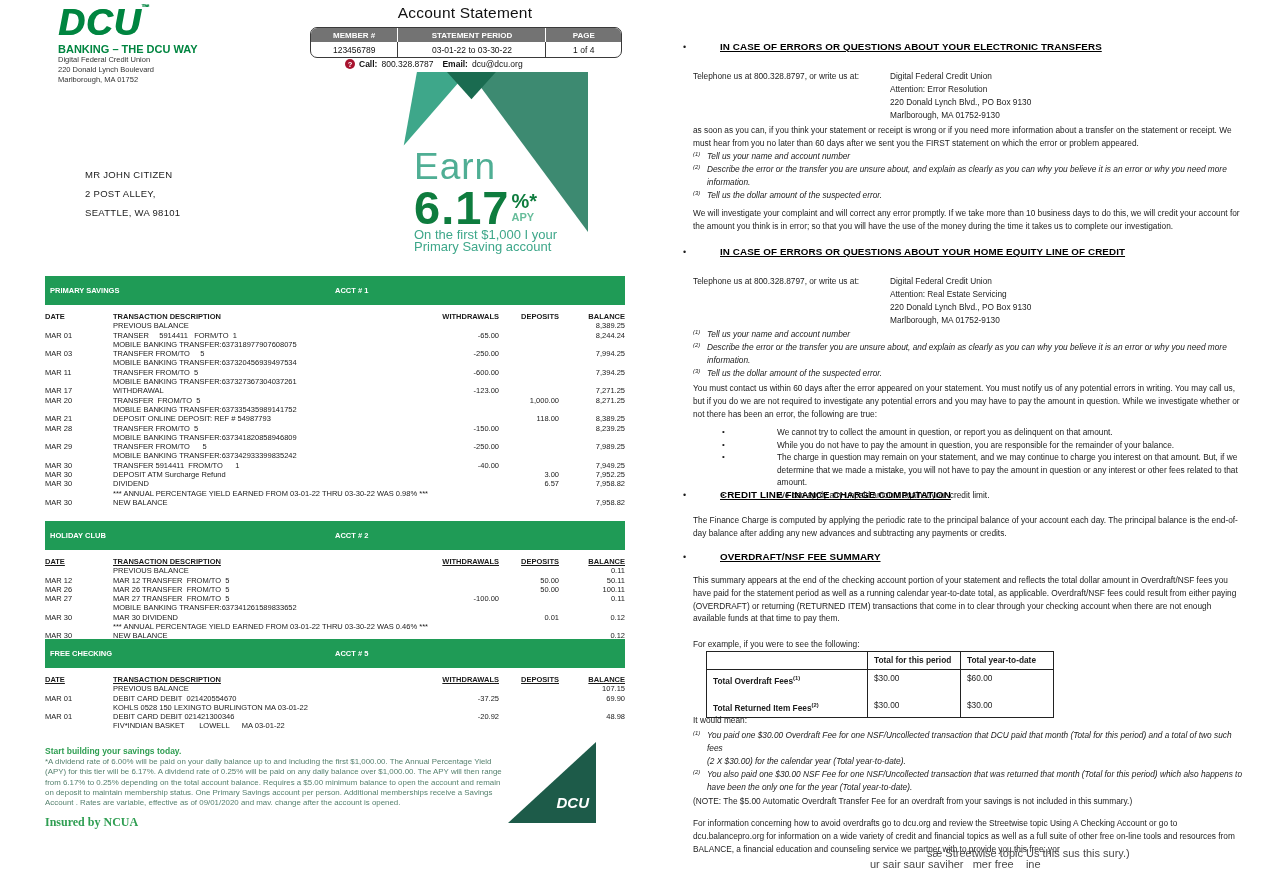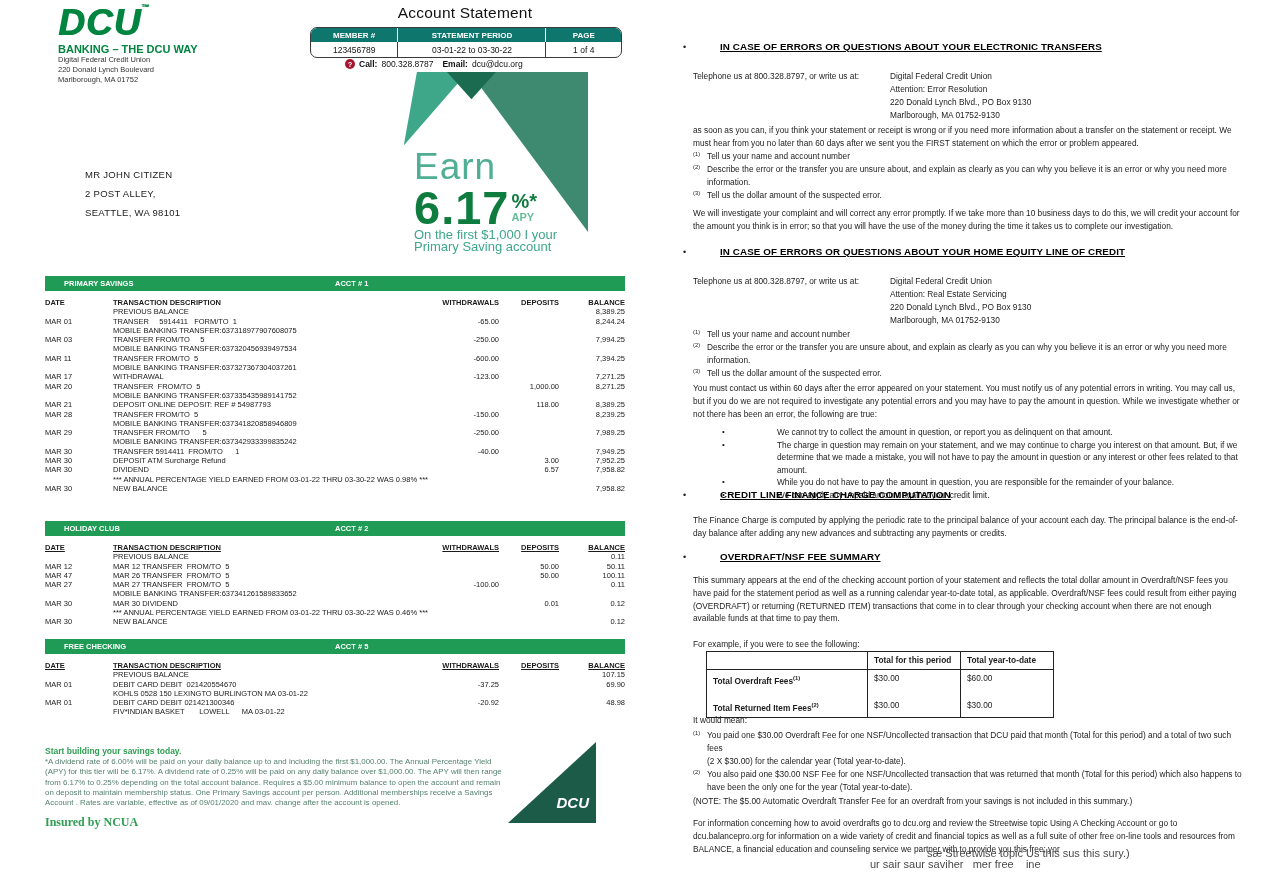--- a/index.html
+++ b/index.html
@@ -12,21 +12,21 @@
   
   .logo-word{font-size:37px;font-weight:900;color:#008540;letter-spacing:1px;line-height:1;
     font-style:italic;text-shadow:1px 0 #008540;}
   .logo-tm{font-size:8px;vertical-align:top;color:#008540;font-style:normal;}
   .logo-tag{font-size:11px;font-weight:bold;color:#008540;margin-top:2px;}
   .org-line{font-size:7.5px;color:#333;line-height:10px;}
   .stmt-title{font-size:15.5px;color:#111;text-align:center;letter-spacing:.2px;}
   .member-table{border:1.5px solid #3a3a3a;border-radius:7px;overflow:hidden;width:310px;}
   .mt-row{display:flex;}
   .mt-cell{text-align:center;padding:2.5px 0;font-size:8px;}
-  .mt-head .mt-cell{background:#0f766e;color:#fff;font-weight:bold;border-right:1.5px solid #fff;}
+  .mt-head .mt-cell{background:#737373;color:#fff;font-weight:bold;border-right:1.5px solid #fff;}
   .mt-head .mt-cell:last-child{border-right:none;}
   .mt-vals .mt-cell{color:#111;font-size:8.5px;border-right:1.2px solid #3a3a3a;}
   .mt-vals .mt-cell:last-child{border-right:none;}
   .mc1{width:87px;}.mc2{width:148px;}.mc3{width:75px;}
   .contact-line{font-size:8.5px;color:#111;display:flex;align-items:center;gap:4px;}
   .help-icon{width:10px;height:10px;border-radius:50%;background:#a8132f;color:#fff;font-size:7.5px;
     font-weight:bold;display:inline-flex;align-items:center;justify-content:center;}
   .b{font-weight:bold;}
 
   
@@ -40,22 +40,22 @@
   .earn{font-size:37px;color:#4fae94;line-height:1;letter-spacing:1px;}
   .rate-row{display:flex;align-items:flex-start;margin-top:2px;}
   .rate{font-size:47px;font-weight:bold;color:#0e7c3e;line-height:.9;letter-spacing:1px;}
   .pct{font-size:20px;font-weight:bold;color:#0e7c3e;line-height:1;margin-top:4px;}
   .apy{font-size:11px;font-weight:bold;color:#67bd9b;}
   .promo-sub{font-size:13px;color:#3ea78a;line-height:12px;}
   .recipient{font-size:9.5px;color:#222;line-height:19px;letter-spacing:.3px;}
 
   
   .acct{position:absolute;left:5px;width:580px;}
-  .acct-bar{height:15px;background:#1f9b56;color:#fff;font-size:7.5px;font-weight:bold;
-    display:flex;align-items:center;padding-left:19px;position:relative;}
+  .acct-bar{height:29px;background:#1f9b56;color:#fff;font-size:7.5px;font-weight:bold;
+    display:flex;align-items:center;padding-left:5px;position:relative;}
   .acct-no{position:absolute;left:50%;}
   .txn-wrap{margin-top:7px;}
   .txn-line{display:grid;grid-template-columns:68px 1fr 100px 60px 66px;font-size:7.5px;
     line-height:9.3px;color:#1a1a1a;}
   .txn-line .c{white-space:pre;overflow:hidden;}
   .txn-line .num{text-align:right;}
   .head-line{font-weight:bold;}
   .acct.u .head-line .c{text-decoration:underline;}
   .cont{grid-column:2 / 6;}
 
@@ -71,21 +71,21 @@
   
   #page-r{font-size:8.3px;line-height:12.8px;color:#1c1c1c;}
   .h-row{display:flex;}
   .h-bullet{width:37px;padding-left:23px;font-size:9px;}
   .h-text{font-size:9.8px;font-weight:bold;text-decoration:underline;color:#000;letter-spacing:.1px;}
   .tel-row{display:flex;padding-left:33px;}
   .tel-label{width:197px;}
   .addr div{line-height:13px;}
   .para{padding-left:33px;width:553px;}
   .nlist{padding-left:33px;width:553px;}
-  .nitem{position:relative;padding-left:14px;line-height:13px;}
+  .nitem{position:relative;padding-left:14px;line-height:13px;font-style:italic;}
   .nitem .sup{position:absolute;left:0;top:-2px;font-size:5.8px;}
   .blist{padding-left:62px;width:520px;line-height:12.5px;}
   .bitem{position:relative;padding-left:55px;}
   .bitem::before{content:"•";position:absolute;left:0;font-size:8px;}
   .fee-table{border-collapse:collapse;margin-left:33px;}
   .fee-table td,.fee-table th{border:1px solid #222;font-size:8.3px;padding:2px 6px;
     text-align:left;vertical-align:top;}
   .fee-table .no-b{border-bottom:none;}
   .fee-table .no-t{border-top:none;}
   .ft-label{width:148px;}
@@ -319,21 +319,21 @@
             <span class="c num">0.11</span>
           </div>
           <div class="txn-line">
             <span class="c">MAR 12</span>
             <span class="c">MAR 12 TRANSFER  FROM/TO  5</span>
             <span class="c num"></span>
             <span class="c num">50.00</span>
             <span class="c num">50.11</span>
           </div>
           <div class="txn-line">
-            <span class="c">MAR 47</span>
+            <span class="c">MAR 26</span>
             <span class="c">MAR 26 TRANSFER  FROM/TO  5</span>
             <span class="c num"></span>
             <span class="c num">50.00</span>
             <span class="c num">100.11</span>
           </div>
           <div class="txn-line">
             <span class="c">MAR 27</span>
             <span class="c">MAR 27 TRANSFER  FROM/TO  5</span>
             <span class="c num">-100.00</span>
             <span class="c num"></span>
@@ -460,22 +460,22 @@
     </div>
   </div>
   <div class="abs nlist" style="left:0;top:328px;">
     <div class="nitem"><span class="sup">(1)</span><span>Tell us your name and account number</span></div>
     <div class="nitem"><span class="sup">(2)</span><span>Describe the error or the transfer you are unsure about, and explain as clearly as you can why you believe it is an error or why you need more information.</span></div>
     <div class="nitem"><span class="sup">(3)</span><span>Tell us the dollar amount of the suspected error.</span></div>
   </div>
   <div class="abs para" style="left:0;top:382px;">You must contact us within 60 days after the error appeared on your statement. You must notify us of any potential errors in writing. You may call us, but if you do we are not required to investigate any potential errors and you may have to pay the amount in question. While we investigate whether or not there has been an error, the following are true:</div>
   <div class="abs blist" style="left:0;top:426px;">
     <div class="bitem">We cannot try to collect the amount in question, or report you as delinquent on that amount.</div>
+    <div class="bitem">While you do not have to pay the amount in question, you are responsible for the remainder of your balance.</div>
     <div class="bitem">The charge in question may remain on your statement, and we may continue to charge you interest on that amount. But, if we determine that we made a mistake, you will not have to pay the amount in question or any interest or other fees related to that amount.</div>
-    <div class="bitem">While you do not have to pay the amount in question, you are responsible for the remainder of your balance.</div>
     <div class="bitem">We can apply any unpaid amount against your credit limit.</div>
   </div>
 
   <div class="abs h-row" style="left:0;top:489px;width:590px;">
     <span class="h-bullet">•</span>
     <span class="h-text">CREDIT LINE FINANCE CHARGE COMPUTATION</span>
   </div>
   <div class="abs para" style="left:0;top:514px;">The Finance Charge is computed by applying the periodic rate to the principal balance of your account each day. The principal balance is the end-of-day balance after adding any new advances and subtracting any payments or credits.</div>
 
   <div class="abs h-row" style="left:0;top:551px;width:590px;">

